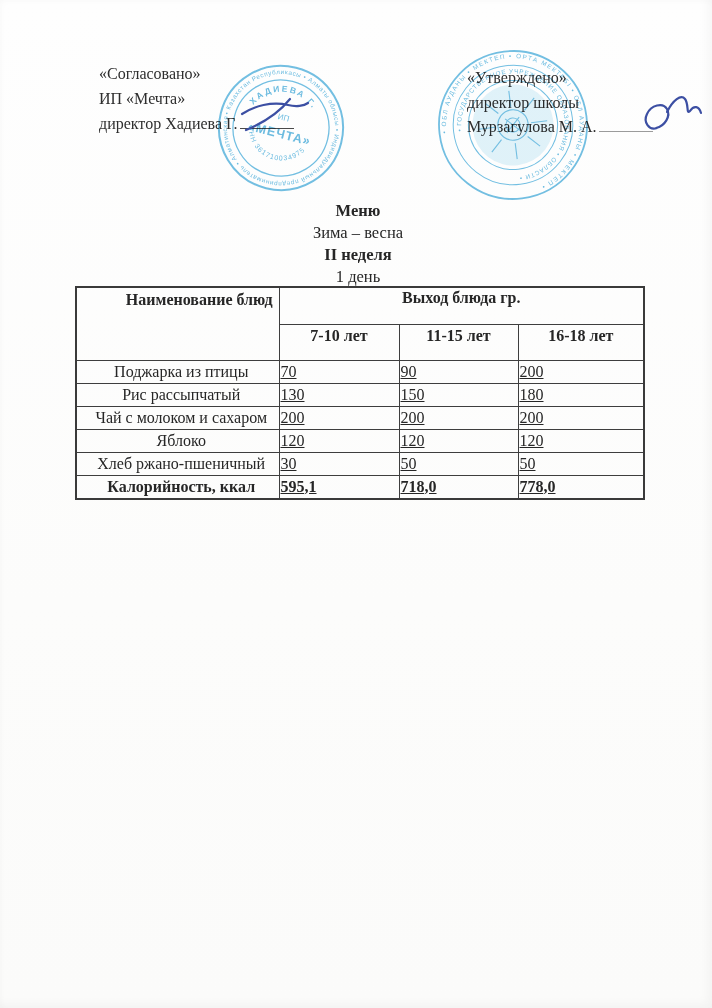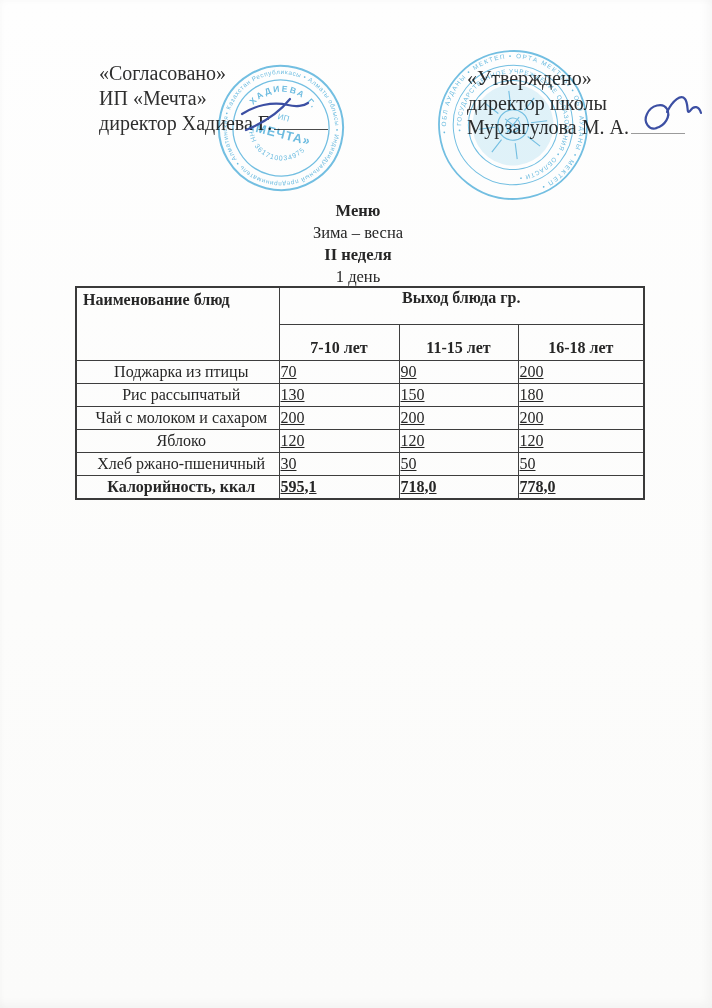--- a/index.html
+++ b/index.html
@@ -4,41 +4,41 @@
 <style>
   html,body{margin:0;padding:0;}
   body{background:#e8e8e8;font-family:"Liberation Serif","DejaVu Serif",serif;}
   .page{
     position:relative;width:712px;height:1008px;margin:0 auto;
     background:linear-gradient(180deg,#fefefe 0%,#fcfcfb 60%,#fbfbfa 100%);
     overflow:hidden;color:#2b2b2b;
     box-shadow:inset -4px -4px 10px rgba(0,0,0,0.035), inset 2px 2px 6px rgba(0,0,0,0.015);
   }
   
-  .approval{position:absolute;font-size:20px;white-space:nowrap;color:#2e2e2e;}
+  .approval{position:absolute;font-size:16px;white-space:nowrap;color:#2e2e2e;}
   .approval-left{left:99px;top:61px;line-height:25px;}
   .approval-right{left:467px;top:66px;line-height:24.5px;}
   .sig-line{display:inline-block;width:54px;height:2px;vertical-align:baseline;margin-left:2px;}
   .sig-line-dark{border-bottom:1.6px solid #4a4a4a;}
   .sig-line-light{border-bottom:1.4px solid #9b9b9b;}
   
   .title-block{position:absolute;left:0;top:200px;width:716px;text-align:center;
     font-size:16.5px;line-height:22px;color:#262626;}
   .bold{font-weight:bold;}
   
   table.menu{position:absolute;left:75px;top:286px;width:568px;border-collapse:collapse;
     table-layout:fixed;font-size:16px;color:#262626;}
   table.menu th,table.menu td{border:1.5px solid #3e3e3e;overflow:hidden;}
   table.menu{border:2px solid #3a3a3a;}
   tr.hrow1{height:37px;}
   tr.hrow2{height:36px;}
   tbody tr{height:20px;}
-  .th-name{text-align:left;vertical-align:top;padding:3px 6px 0 6px;font-weight:bold;}
+  .th-name{text-align:right;vertical-align:top;padding:3px 6px 0 6px;font-weight:bold;}
   .th-group{text-align:center;vertical-align:top;padding-top:1px;font-weight:bold;}
-  .th-age{text-align:center;vertical-align:top;padding-top:14px;font-weight:bold;}
+  .th-age{text-align:center;vertical-align:top;padding-top:2px;font-weight:bold;}
   td.name{text-align:center;padding:0 0 0 7px;line-height:20px;}
   td.val{text-align:left;line-height:20px;text-decoration:underline;}
   tr.total td{font-weight:bold;}
   
   .stamp{position:absolute;mix-blend-mode:multiply;opacity:0.82;pointer-events:none;}
   .stamp-ip{left:215px;top:62px;transform:rotate(14deg);}
   .stamp-school{left:435px;top:47px;transform:rotate(-7deg);}
   .stamp circle{fill:none;stroke:#54b2dd;}
   .stamp text{fill:#4caedb;stroke:none;font-family:"Liberation Sans","DejaVu Sans",sans-serif;}
   .stamp .emblem-disc{fill:#bde3f4;stroke:none;opacity:.55;}

